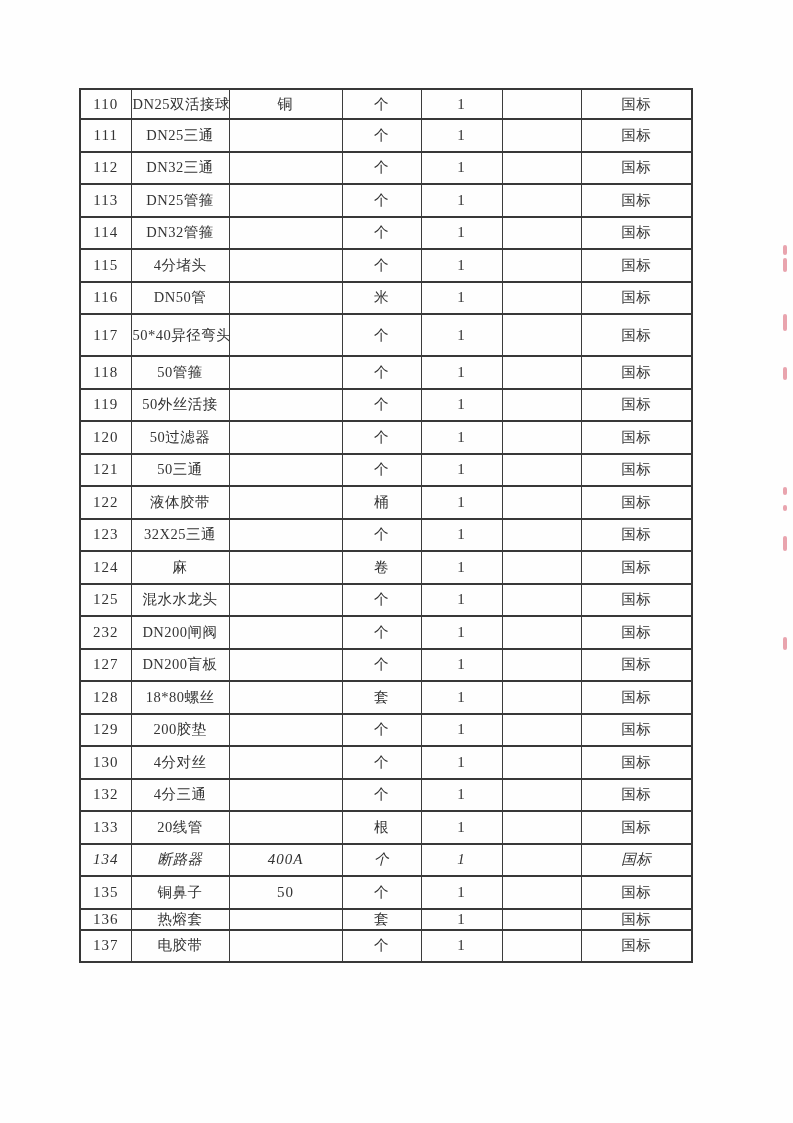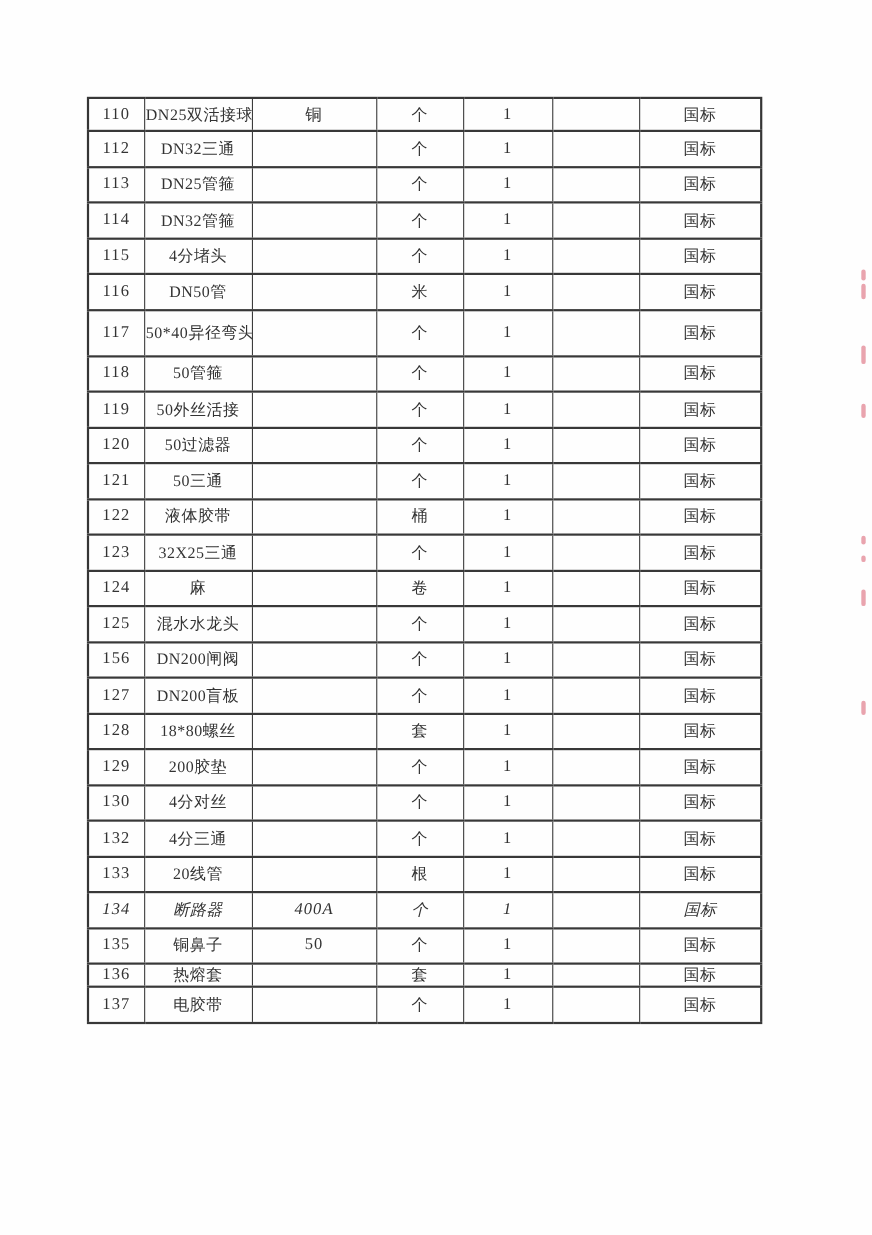--- a/index.html
+++ b/index.html
@@ -78,20 +78,29 @@
         <tr style="height: 30px;">
           <td class="c-no">110</td>
           <td class="c-name">DN25双活接球阀</td>
           <td class="c-spec">铜</td>
           <td class="c-unit">个</td>
           <td class="c-qty">1</td>
           <td class="c-empty"></td>
           <td class="c-std">国标</td>
         </tr>
         <tr style="height: 32.5px;">
+          <td class="c-no">111</td>
+          <td class="c-name">DN25三通</td>
+          <td class="c-spec"></td>
+          <td class="c-unit">个</td>
+          <td class="c-qty">1</td>
+          <td class="c-empty"></td>
+          <td class="c-std">国标</td>
+        </tr>
+        <tr style="height: 32.5px;">
           <td class="c-no">112</td>
           <td class="c-name">DN32三通</td>
           <td class="c-spec"></td>
           <td class="c-unit">个</td>
           <td class="c-qty">1</td>
           <td class="c-empty"></td>
           <td class="c-std">国标</td>
         </tr>
         <tr style="height: 32.5px;">
           <td class="c-no">113</td>
@@ -204,21 +213,21 @@
         <tr style="height: 32.5px;">
           <td class="c-no">125</td>
           <td class="c-name">混水水龙头</td>
           <td class="c-spec"></td>
           <td class="c-unit">个</td>
           <td class="c-qty">1</td>
           <td class="c-empty"></td>
           <td class="c-std">国标</td>
         </tr>
         <tr style="height: 32.5px;">
-          <td class="c-no">156</td>
+          <td class="c-no">232</td>
           <td class="c-name">DN200闸阀</td>
           <td class="c-spec"></td>
           <td class="c-unit">个</td>
           <td class="c-qty">1</td>
           <td class="c-empty"></td>
           <td class="c-std">国标</td>
         </tr>
         <tr style="height: 32.5px;">
           <td class="c-no">127</td>
           <td class="c-name">DN200盲板</td>

